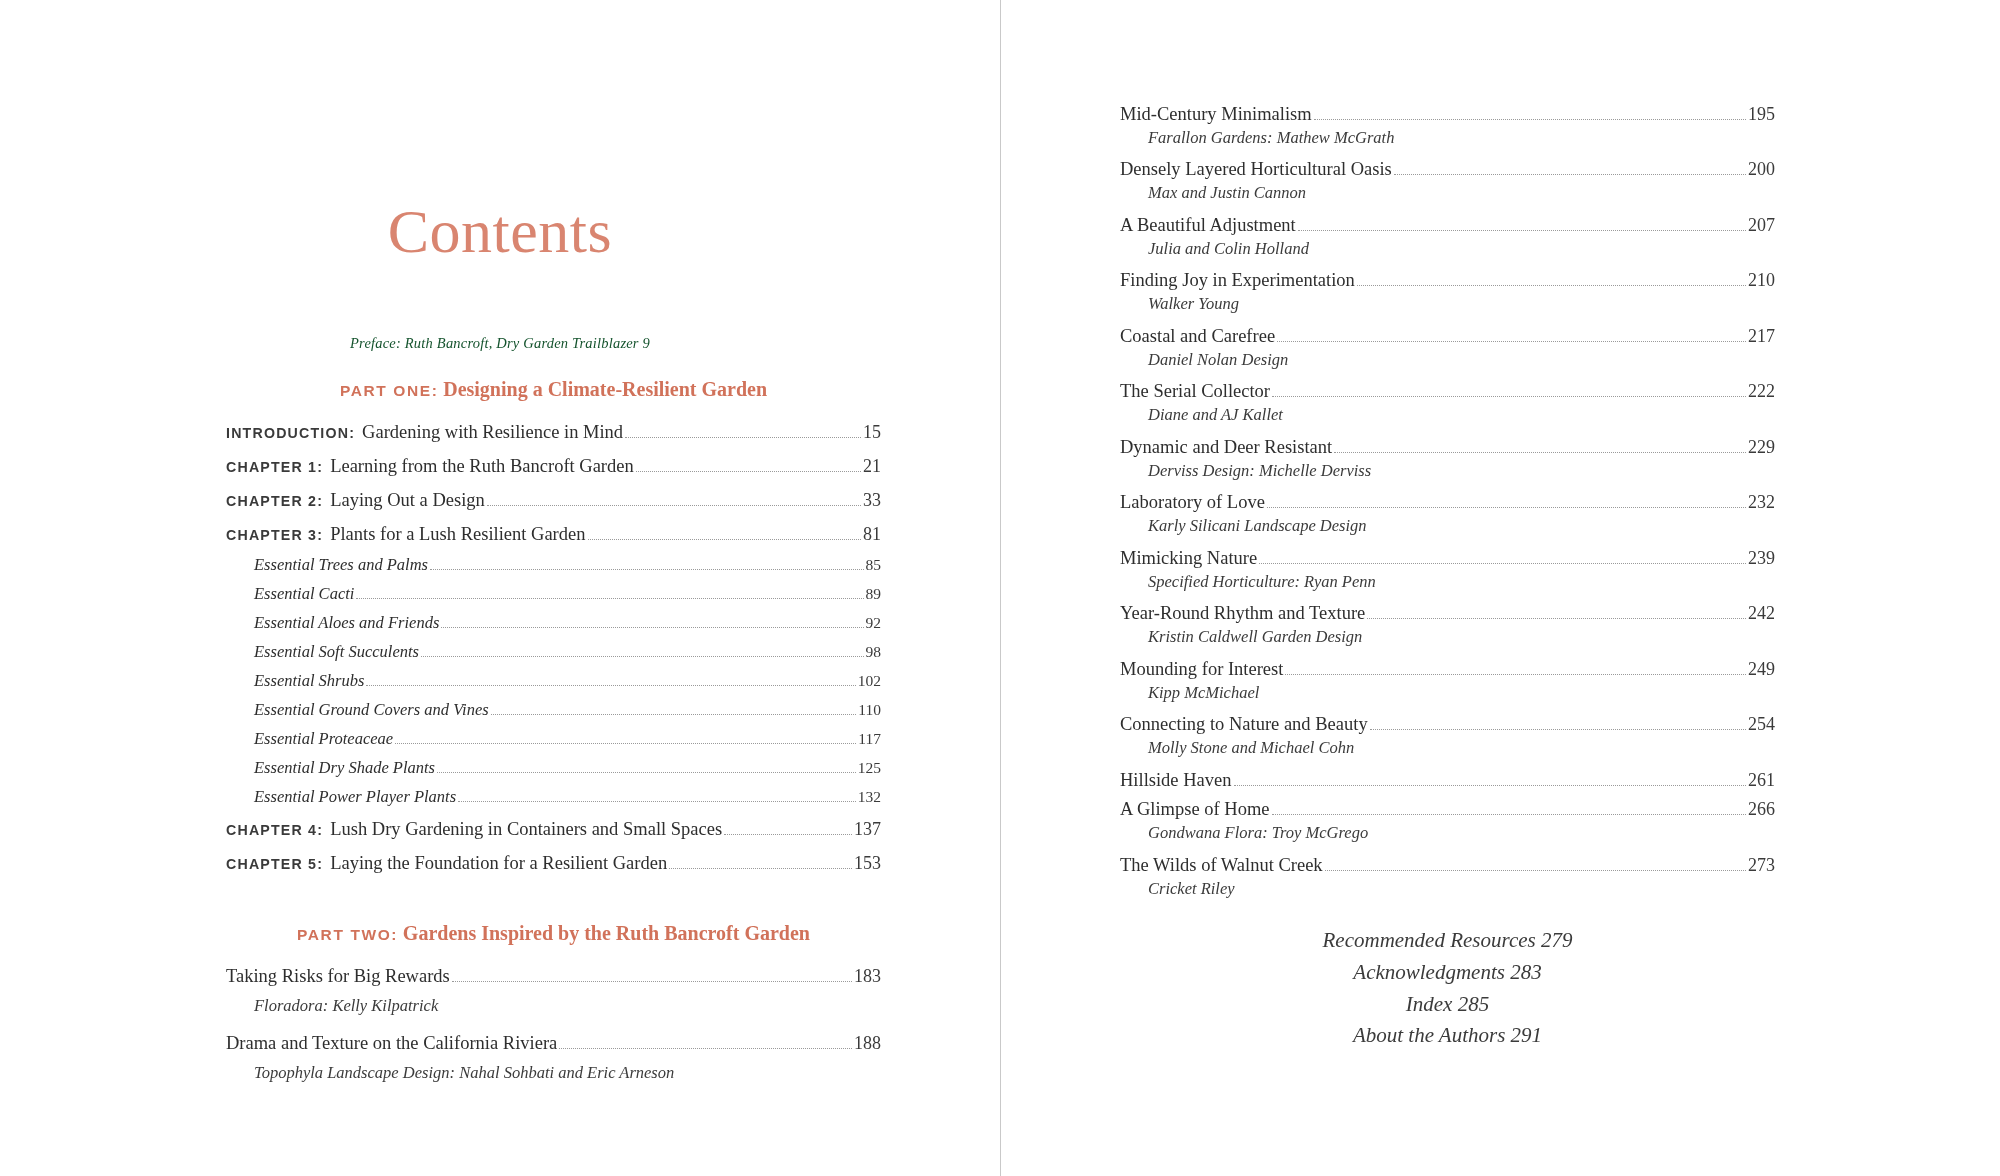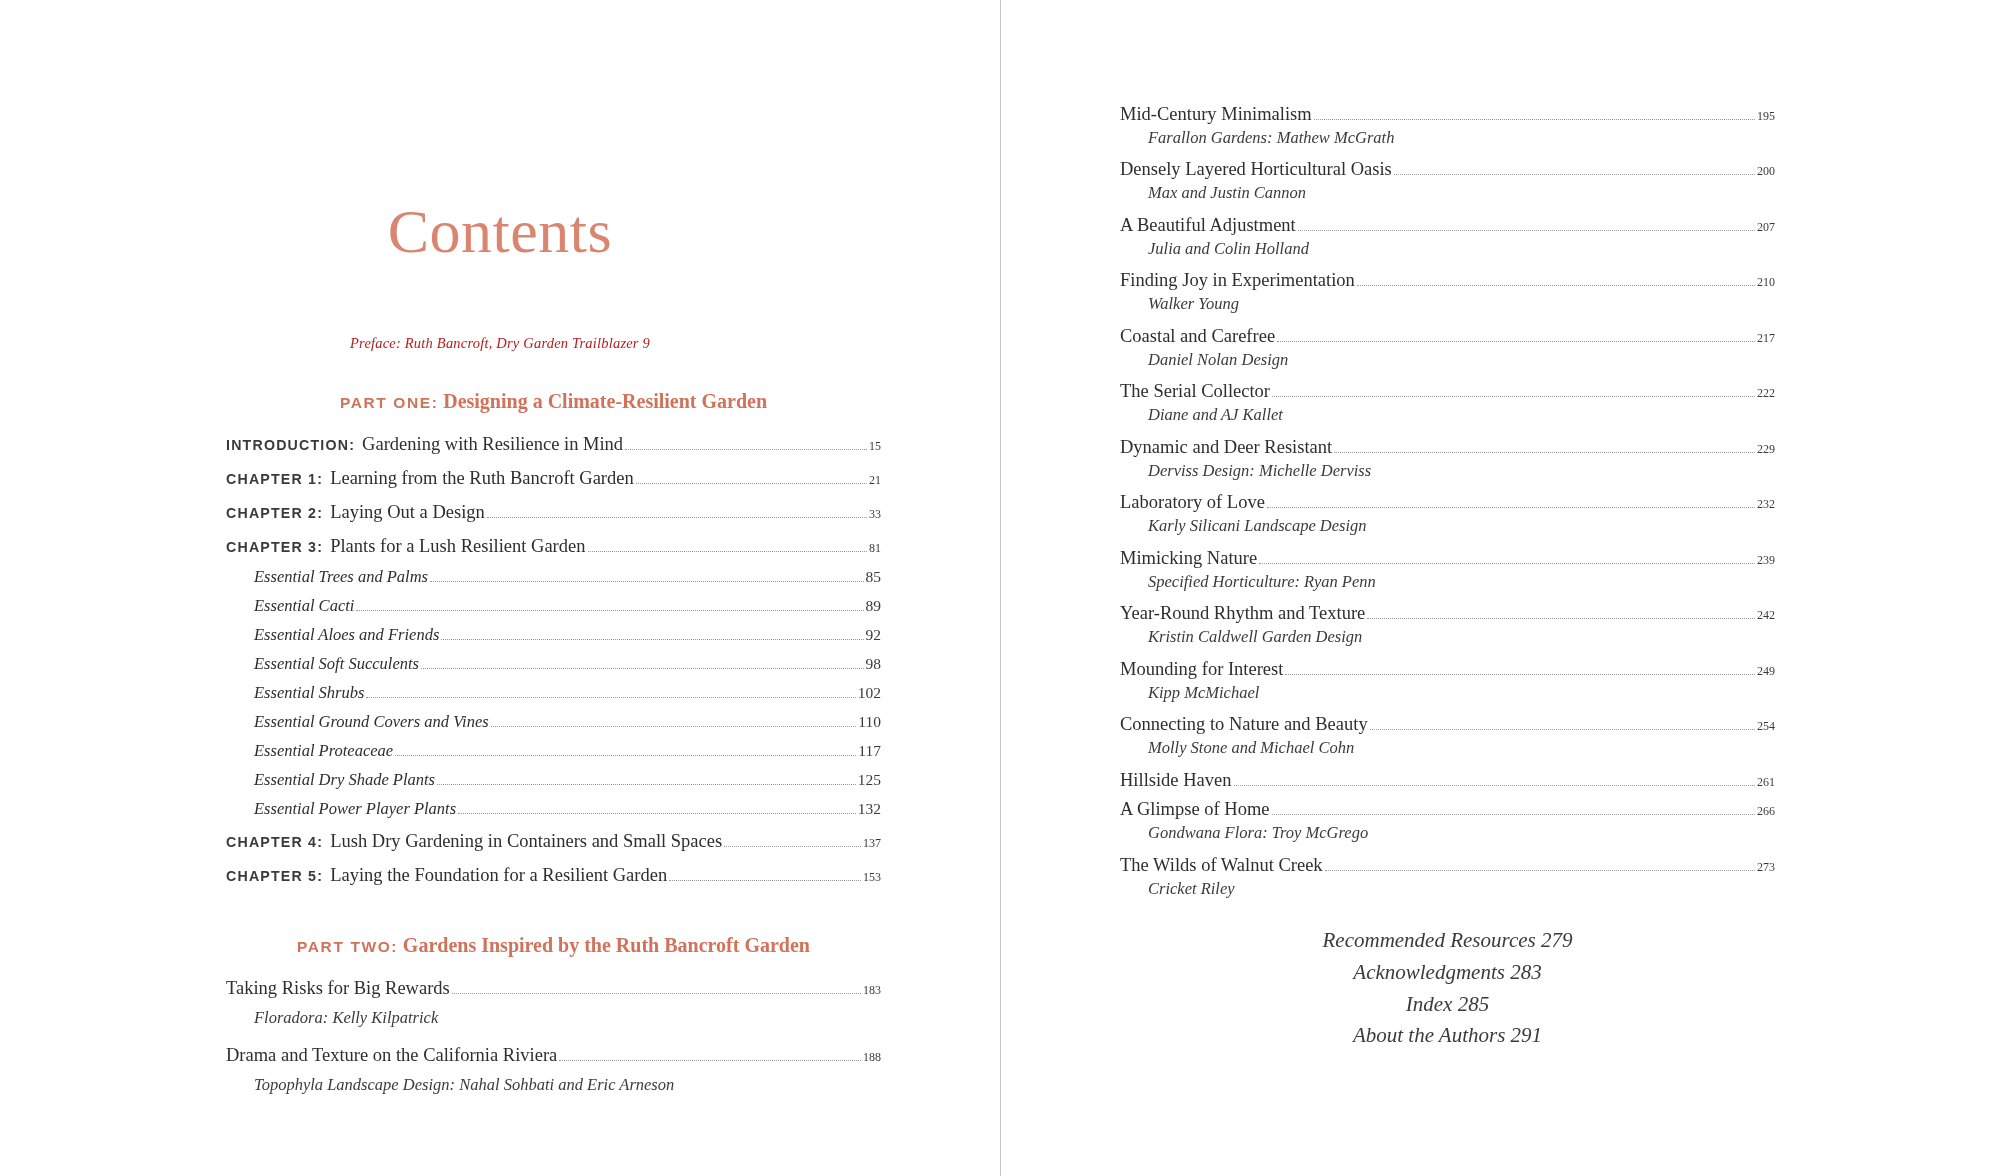--- a/index.html
+++ b/index.html
@@ -52,28 +52,28 @@
     font-weight: 400;
   }
   .preface-line {
     position: absolute;
     left: 0;
     top: 335px;
     width: 1000px;
     text-align: center;
     font-size: 14.5px;
     font-style: italic;
-    color: #b91c1c;
+    color: #14532d;
     letter-spacing: 0.2px;
   }
 
   .col-left {
     position: absolute;
     left: 226px;
-    top: 376px;
+    top: 364px;
     width: 655px;
   }
 
   .part-head {
     text-align: center;
     color: #d1725a;
     font-size: 19px;
     margin: 14px 0 14px 0;
     font-weight: 400;
   }
@@ -112,21 +112,21 @@
   }
   .entry .dots {
     flex: 1 1 auto;
     border-bottom: 1.3px dotted #9a9a9a;
     margin: 0 2px 4px 2px;
     height: 1px;
     min-width: 8px;
   }
   .entry .pg {
     white-space: nowrap;
-    font-size: 12px;
+    font-size: 18px;
     color: #3a3a3a;
   }
 
   .entry.sub {
     padding-left: 28px;
     font-style: italic;
     font-size: 16.5px;
     padding-top: 6px;
     padding-bottom: 6px;
   }

